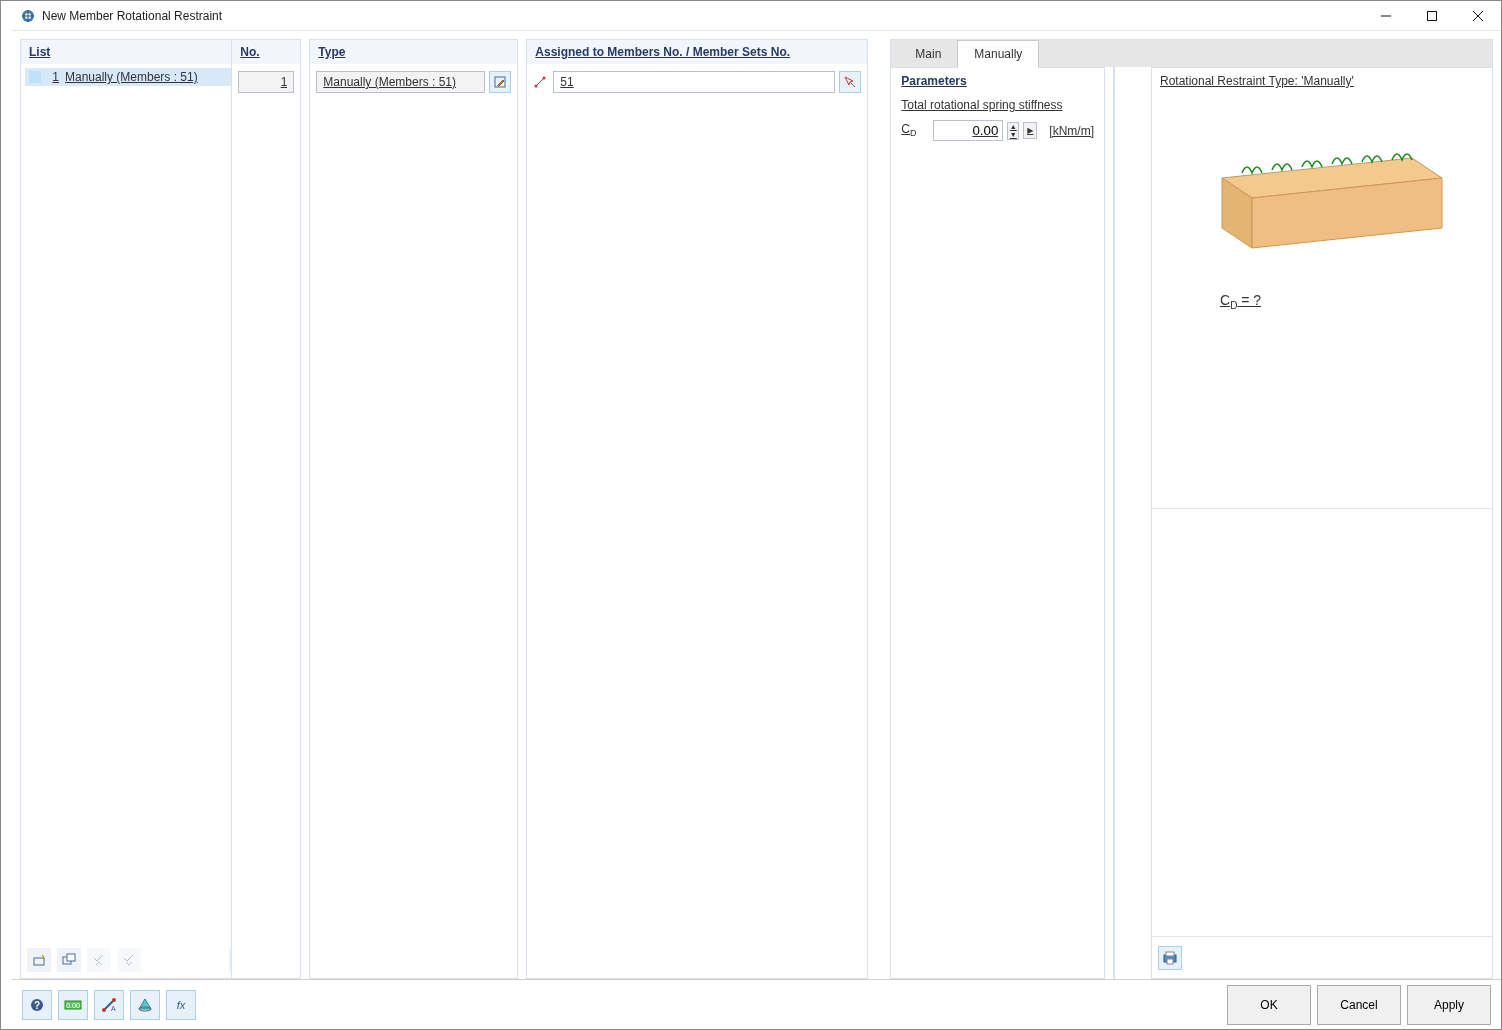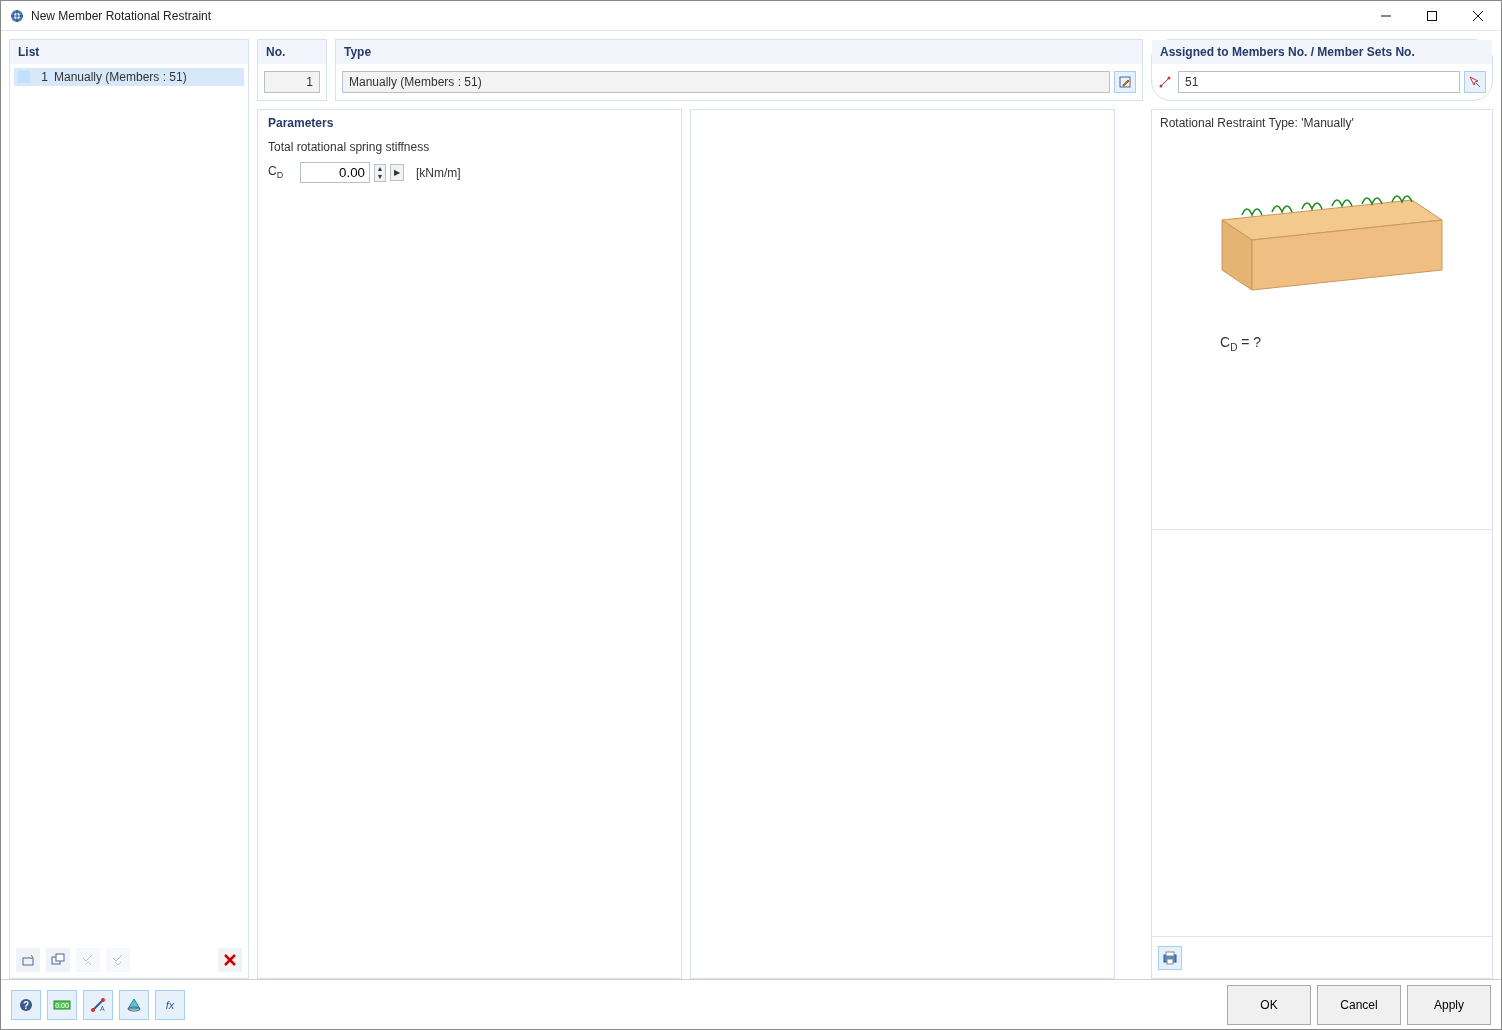--- a/index.html
+++ b/index.html
@@ -12,20 +12,21 @@
   width: 1502px;
   height: 1030px;
 }
 .window {
   width: 1502px;
   height: 1030px;
   border: 1px solid #888;
   display: flex;
   flex-direction: column;
   background: #fff;
+  padding-left: 11px;
 }
 .titlebar {
   height: 30px;
   display: flex;
   align-items: center;
   padding: 0 0 0 8px;
   background: #fff;
   border-bottom: 1px solid #e5e5e5;
 }
 .titlebar .app-icon {
@@ -50,21 +51,21 @@
 }
 .win-btn svg { stroke: #111; }
 
 .content-row {
   flex: 1;
   display: flex;
   padding: 8px 8px 0 8px;
   gap: 8px;
   min-height: 0;
 }
-.panel { border: 1px solid #d7e0ec; background: #fff; }
+.panel { border: 1px solid #d7e0ec; background: #fff; text-decoration: underline; }
 .panel-header {
   background: #f2f6fc;
   color: #253a68;
   font-weight: 600;
   padding: 4px 8px;
   height: 24px;
   display: flex;
   align-items: center;
 }
 
@@ -102,38 +103,38 @@
   background: #eff3f8;
   display:flex;align-items:center;justify-content:center;
 }
 .tool-btn.red svg { stroke: #d40000; fill: #d40000;}
 .tool-btn.disabled { opacity: 0.5; }
 .spacer { flex: 1; }
 
 .right-col {
   flex: 1;
   display: flex;
-  flex-direction: column;
+  flex-direction: row;
   min-width: 0;
-  gap: 8px;
+  gap: 22px;
   justify-content: flex-end;
 }
 .top-row { display: flex; gap: 8px; }
 .no-panel { width: 70px; }
 .no-panel .panel-body,
 .name-panel .panel-body,
 .assigned-panel .panel-body {
   padding: 6px 6px;
   display: flex;
   align-items: center;
   height: 36px;
   gap: 4px;
 }
 .name-panel { flex: 1; }
-.assigned-panel { width: 342px; border-radius: 20px; }
+.assigned-panel { width: 342px; }
 
 input.inset {
   border: 1px solid #b8c0cc;
   background: #f3f3f3;
   padding: 3px 6px;
   font-family: inherit;
   font-size: 12px;
   color: #333;
 }
 .no-panel input { width: 100%; text-align: right; }
@@ -338,20 +339,24 @@
               <svg width="14" height="14" viewBox="0 0 14 14">
                   <path d="M2 2l8 4-3 1-1 3z" fill="none" stroke="#c33"></path>
                   <line x1="8" y1="8" x2="12" y2="12" stroke="#4a6a9a"></line>
                 </svg>
             </div>
           </div>
         </div>
       </div>
 
       <div style="display:flex;flex-direction:column;flex:1;min-height:0">
+        <div class="tabs-row">
+          <div class="tab">Main</div>
+          <div class="tab active">Manually</div>
+        </div>
 
         <div class="main-row">
 
           <div class="panel params-panel">
             <div class="params-body">
               <div class="heading">Parameters</div>
               <div class="param-label">Total rotational spring stiffness</div>
               <div class="param-row">
                 <span class="sym"><span>C</span><sub>D</sub></span>
                 <input value="0.00" style="">

